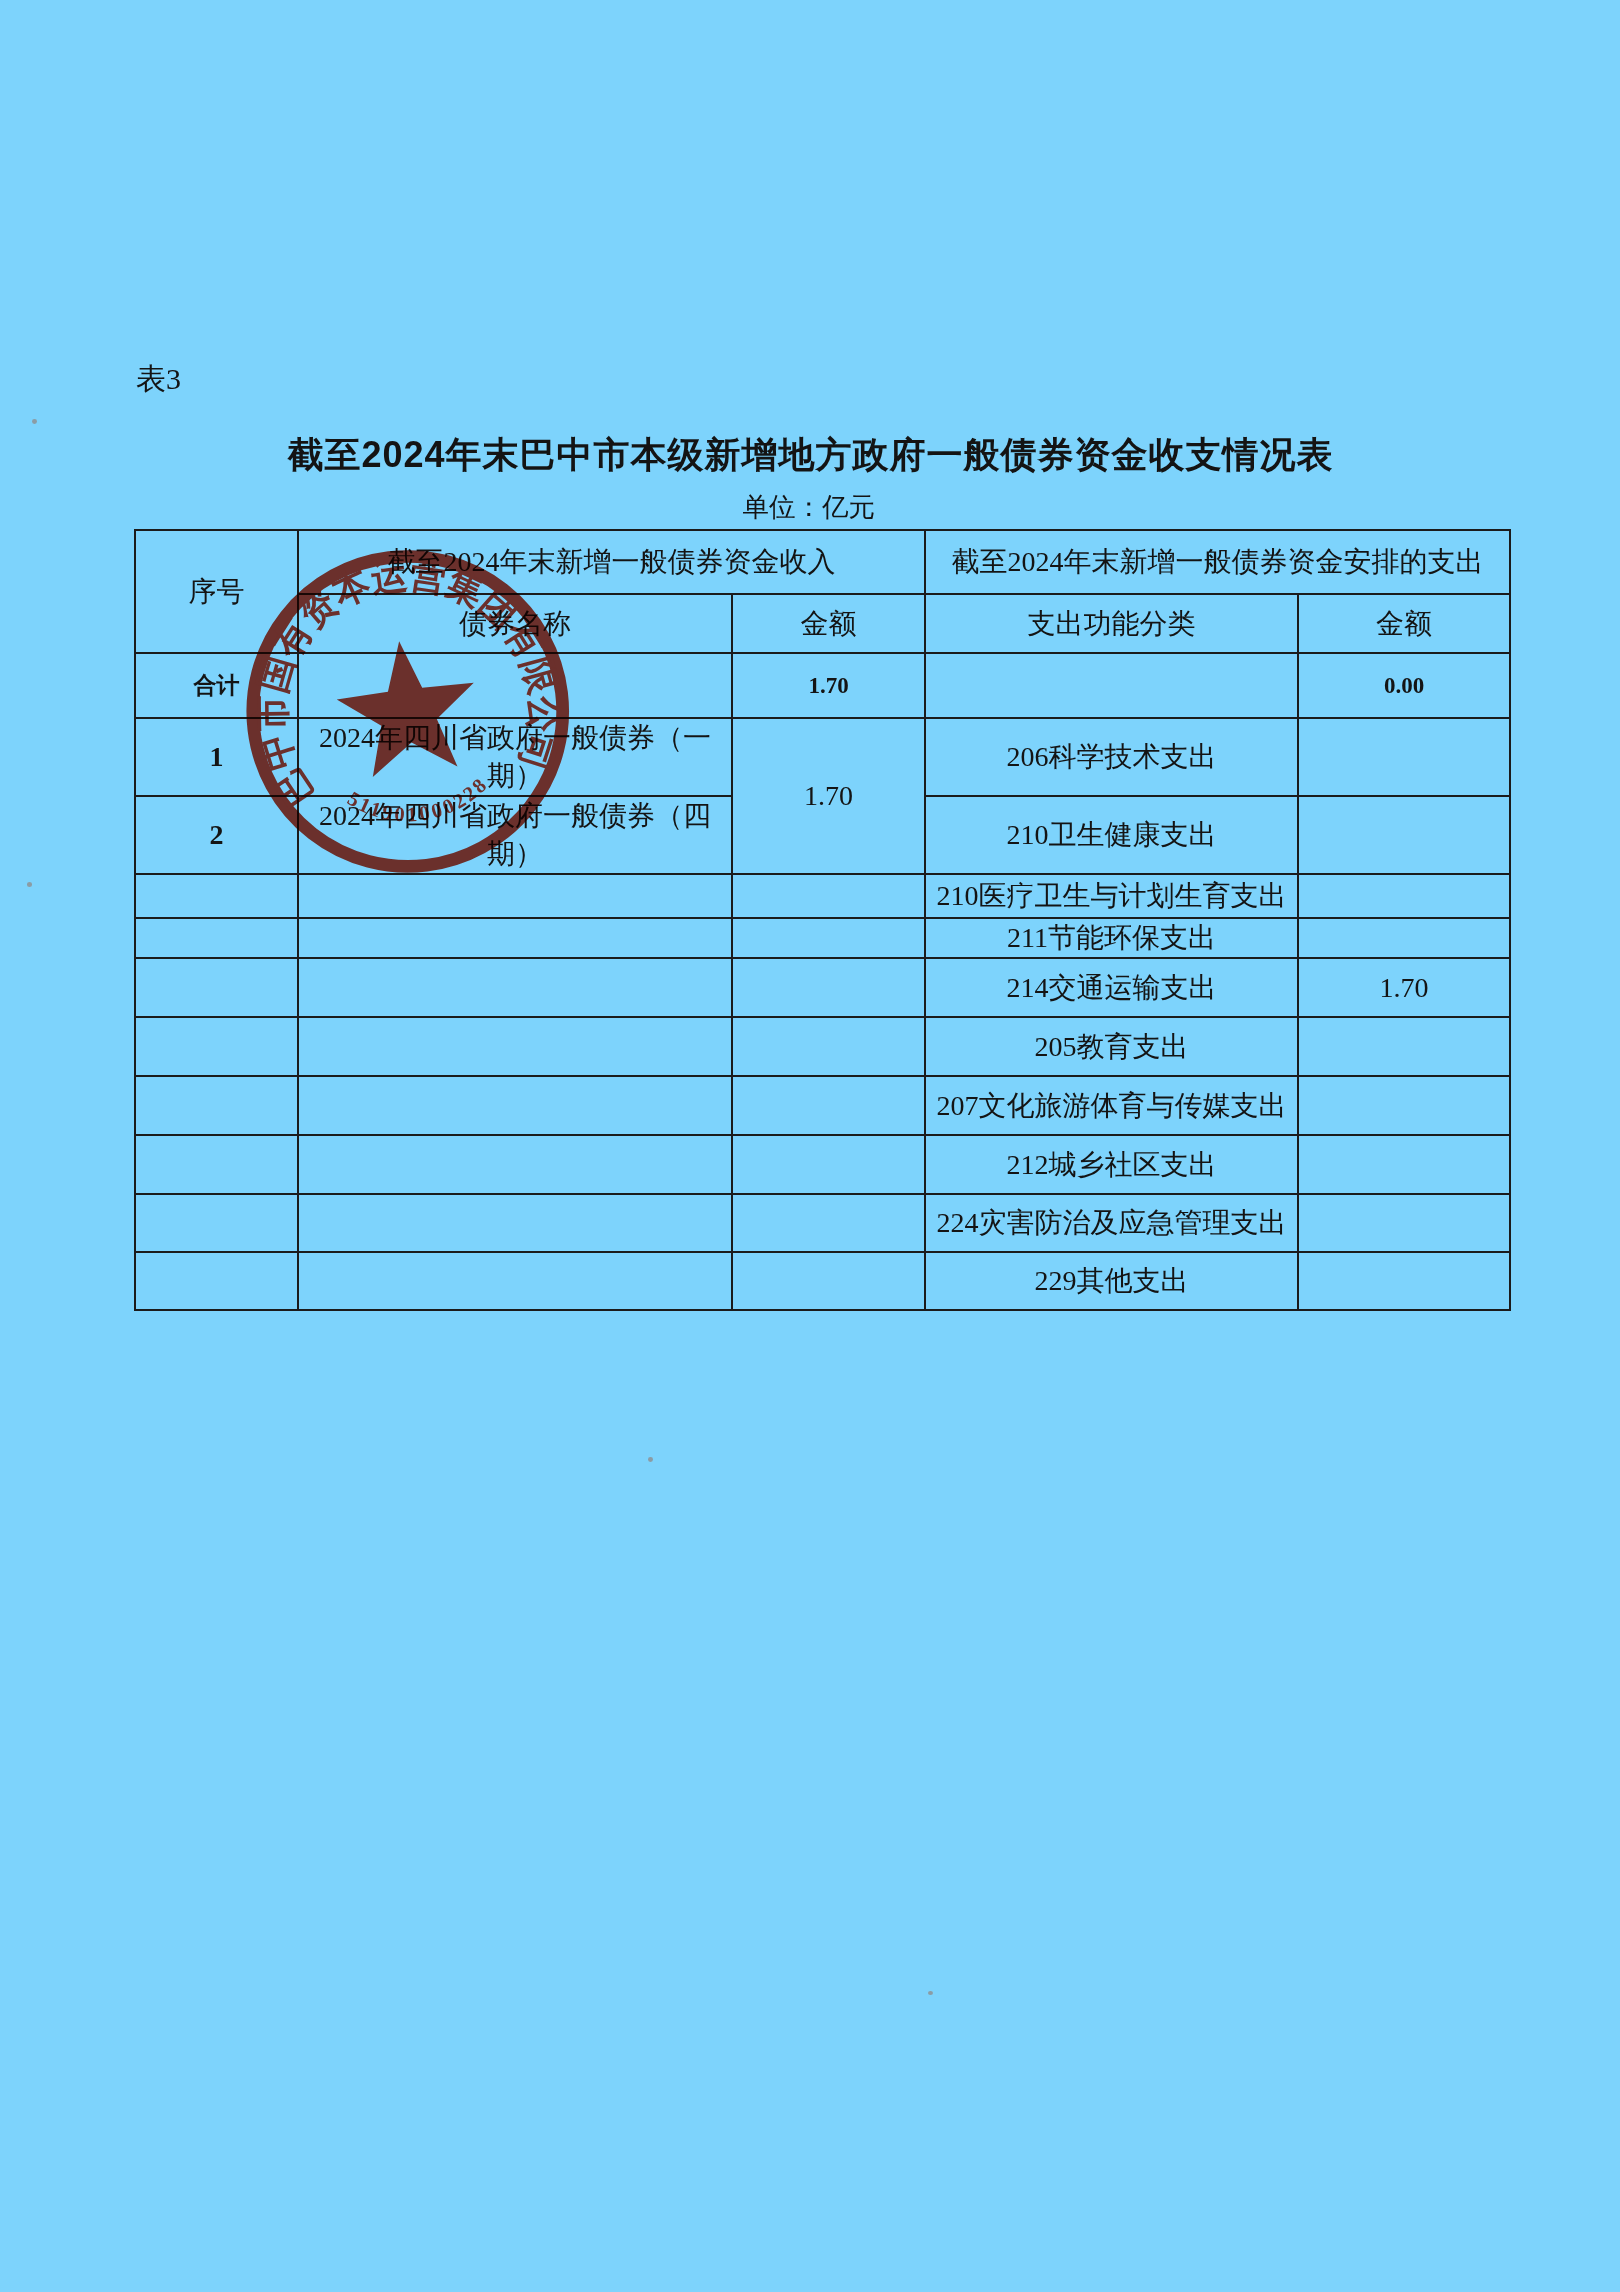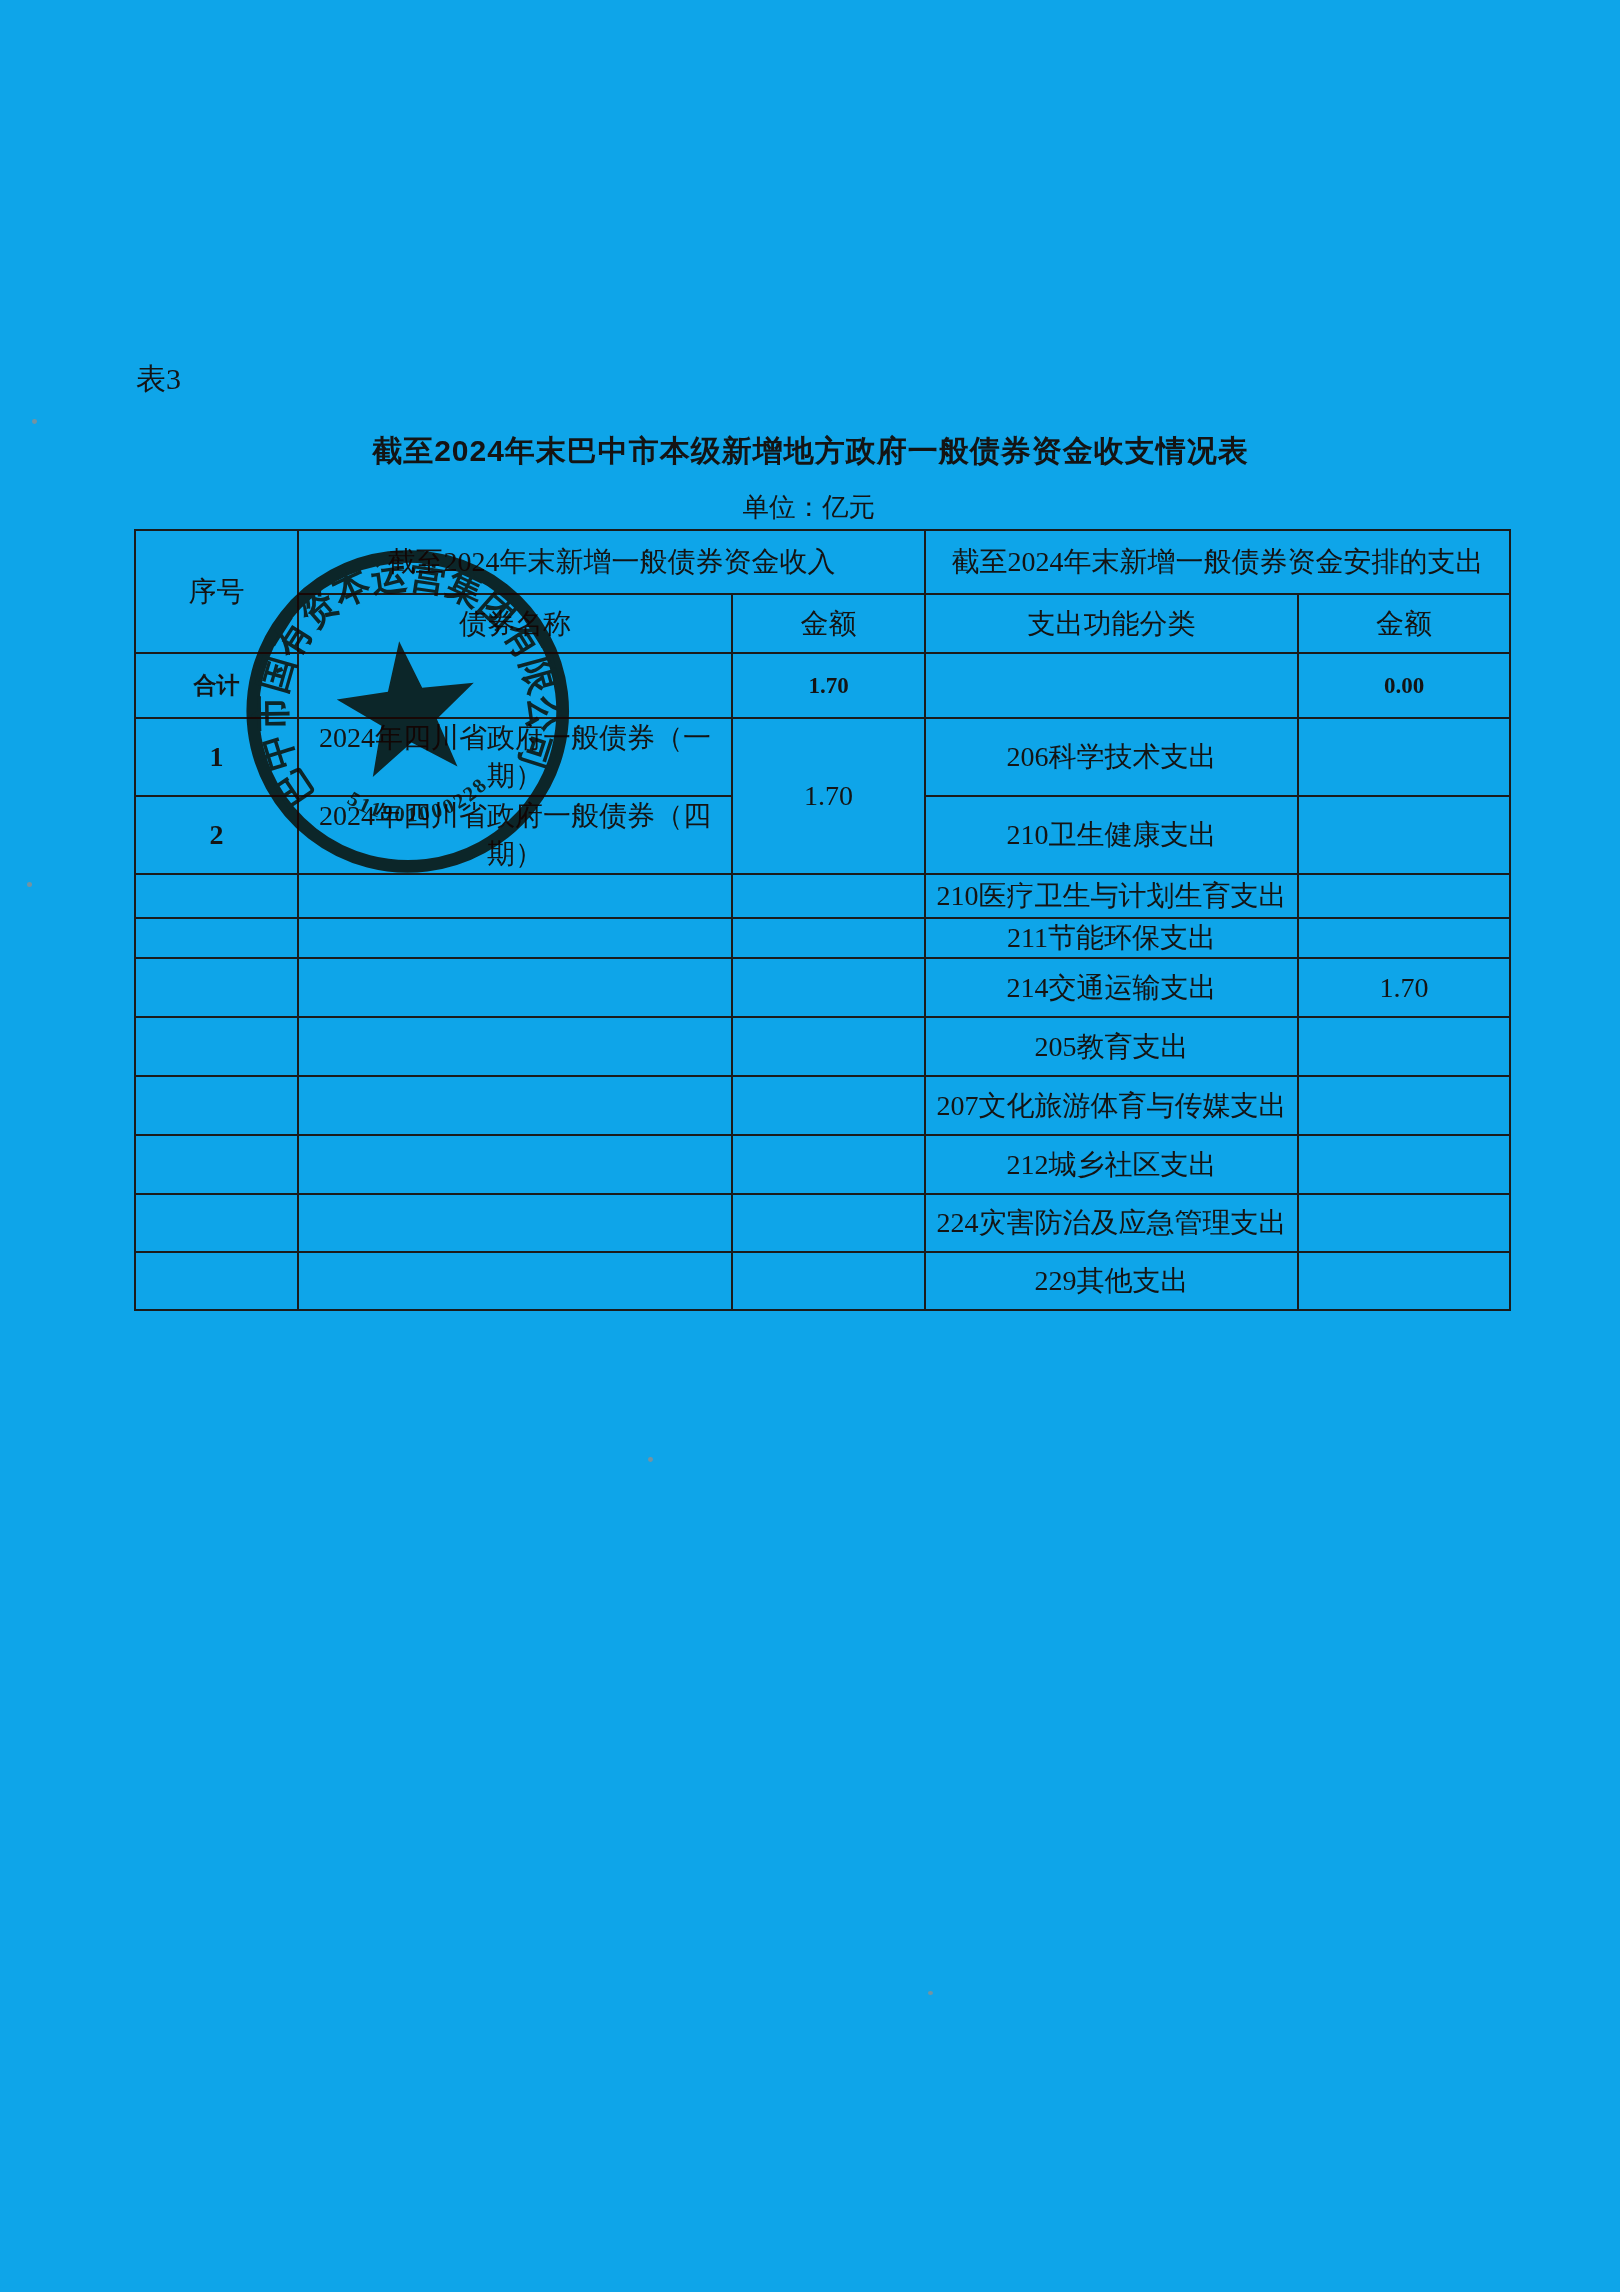--- a/index.html
+++ b/index.html
@@ -1,27 +1,27 @@
 <!DOCTYPE html>
 <html><head>
 <meta charset="utf-8">
 <style>
   html,body{margin:0;padding:0;background:#e8e8e8;}
   .page{
-    position:relative; width:1620px; height:2293px; background:#0ea5e9;
+    position:relative; width:1620px; height:2293px; background:#7dd3fc;
     font-family:"Liberation Serif", serif; color:#141414; overflow:hidden;
     margin:0 auto;
   }
   .table-label{
     position:absolute; left:136px; top:359px; font-size:30px;
     font-family:"Liberation Serif", serif;
   }
   .doc-title{
     position:absolute; left:123px; top:431px; width:1375px; margin:0;
-    text-align:center; font-size:30px; font-weight:bold; letter-spacing:1px;
+    text-align:center; font-size:36px; font-weight:bold; letter-spacing:1px;
     font-family:"Liberation Sans", sans-serif;
   }
   .unit-note{
     position:absolute; left:134px; top:489px; width:1375px; box-sizing:border-box;
     text-align:center; padding-right:25.5px; font-size:26.5px;
   }
   table.report{
     position:absolute; left:134px; top:529px; width:1375px;
     border-collapse:collapse; table-layout:fixed;
   }

